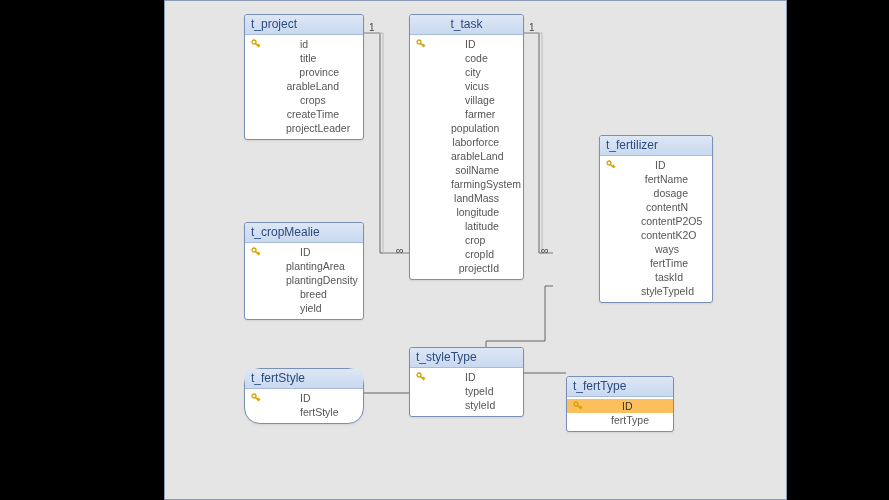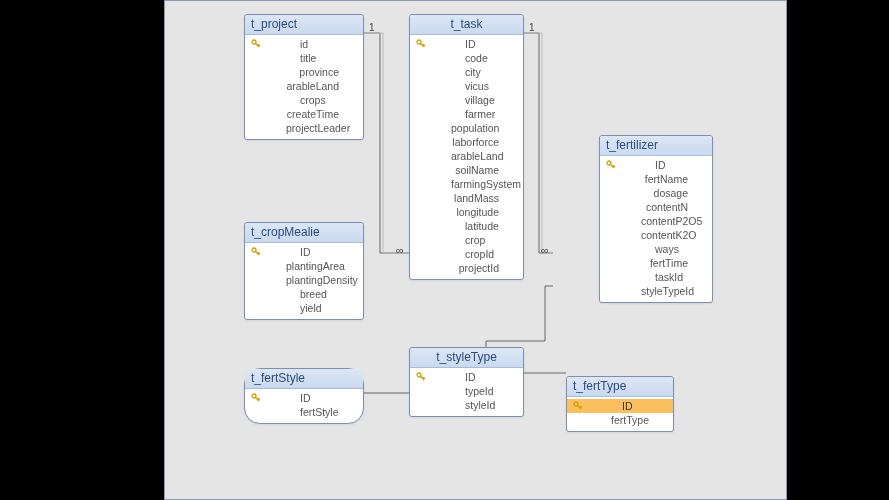--- a/index.html
+++ b/index.html
@@ -317,21 +317,21 @@
               </svg>
             </span>
             <span class="col-name">ID</span>
           </div>
           <div class="col-row">
             <span class="key-slot"></span>
             <span class="col-name">fertStyle</span>
           </div>
         </div>
       </div>
-      <div class="table" style="left: 244px; top: 346px; width: 115px; text-align: center;">
+      <div class="table" style="left: 244px; top: 346px; width: 115px;">
         <div class="table-header">t_styleType</div>
         <div class="table-body">
           <div class="col-row">
             <span class="key-slot">
               <svg width="10" height="10" viewBox="0 0 10 10">
                 <circle cx="3" cy="3" r="2" fill="none" stroke="#d4a000" stroke-width="1.3"></circle>
                 <path d="M4.5 4.5 L8 8 M6.5 6.5 L8 5 M7.5 7.5 L9 6" stroke="#d4a000" stroke-width="1.2" fill="none"></path>
               </svg>
             </span>
             <span class="col-name">ID</span>

